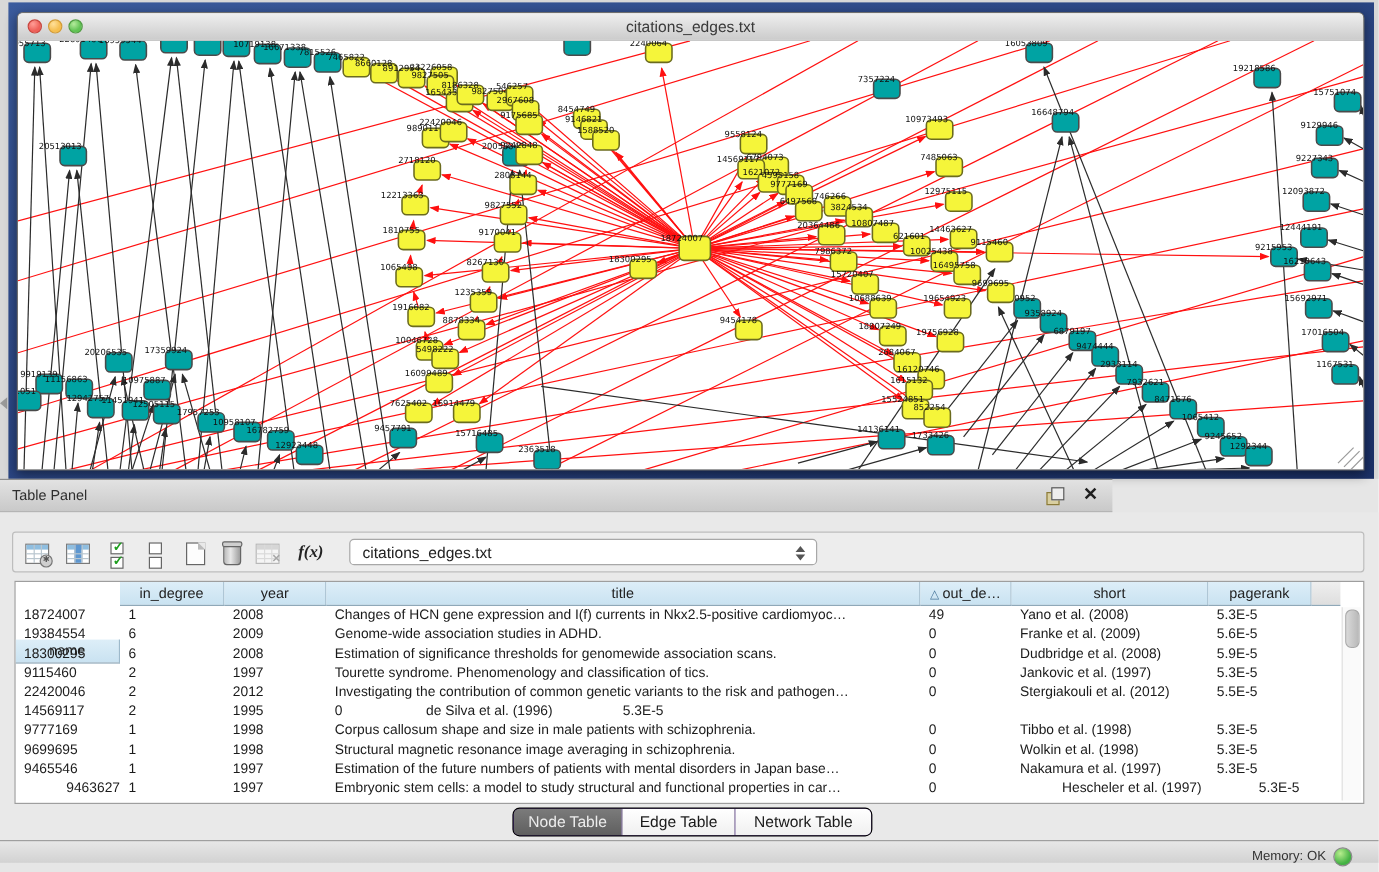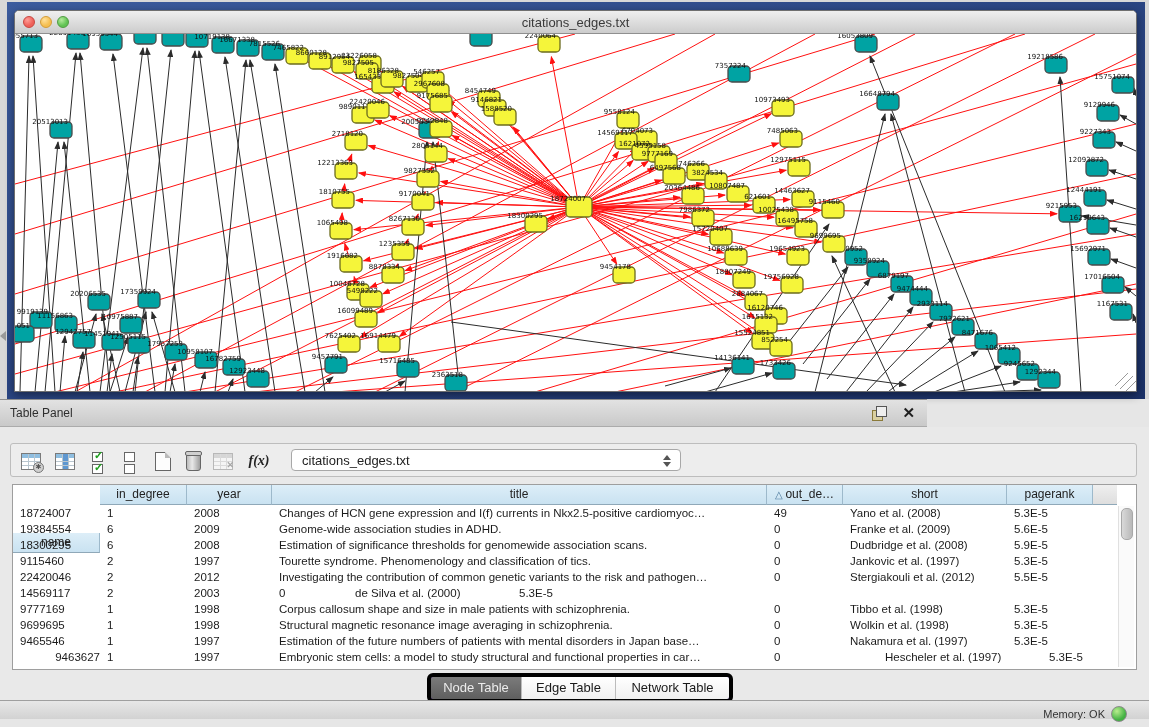--- a/index.html
+++ b/index.html
@@ -55,21 +55,21 @@
   .th-filler{flex:1;background:linear-gradient(#EFEFEF,#DEDEDE);border-bottom:1px solid #8fa8b8;}
   .tbody{position:absolute;left:0;top:20px;width:1104px;}
   .tr{display:flex;height:16px;cursor:default;}
   .td{box-sizing:border-box;height:16px;padding-left:7px;font-size:11.5px;line-height:16px;
     color:#1b1b1b;overflow:hidden;white-space:nowrap;}
   .vscroll{position:absolute;right:2px;top:21px;width:15px;bottom:2px;
     background:#FAFAFA;border-left:1px solid #e0e0e0;}
   .vthumb{position:absolute;left:2px;top:2px;width:10px;height:30px;border-radius:5px;
     background:linear-gradient(90deg,#d9d9d9,#b9b9b9);border:1px solid #a8a8a8;}
   .tabs{position:absolute;left:427px;top:246px;height:22px;display:flex;
-    border:4px solid #000000;border-radius:6px;overflow:hidden;background:#4c1d95;}
+    border:1px solid #000000;border-radius:6px;overflow:hidden;background:#4c1d95;}
   .tab{box-sizing:border-box;height:22px;font-size:13px;line-height:21px;text-align:center;
     color:#1a1a1a;background:linear-gradient(#ffffff,#f0f0f0);border-right:1px solid #bcbcbc;cursor:pointer;}
   .tab:last-child{border-right:none;}
   .tab.active{background:linear-gradient(#7b7b7b,#5f5f5f);color:#ececec;}
   
   .statusbar{position:absolute;left:0;top:700px;width:1149px;height:19px;box-sizing:border-box;
     background:linear-gradient(#E7E7E7,#D2D2D2);border-top:1px solid #9f9f9f;}
   .mem-label{position:absolute;right:44px;top:7px;font-size:11px;color:#333;}
   .mem-dot{position:absolute;right:22px;top:5px;width:14px;height:14px;border-radius:50%;
     background:radial-gradient(circle at 35% 30%,#b8ee8e,#43b243 65%);border:1px solid #8a8a8a;cursor:pointer;}
@@ -652,23 +652,23 @@
             <div class="td" style="width: 87px; flex: 0 0 87px;">2</div>
             <div class="td" style="width: 85px; flex: 0 0 85px;">2012</div>
             <div class="td" style="width: 495px; flex: 0 0 495px;">Investigating the contribution of common genetic variants to the risk and pathogen…</div>
             <div class="td" style="width: 76px; flex: 0 0 76px;">0</div>
             <div class="td" style="width: 164px; flex: 0 0 164px;">Stergiakouli et al. (2012)</div>
             <div class="td" style="width: 86px; flex: 0 0 86px;">5.5E-5</div>
           </div>
           <div class="tr">
             <div class="td" style="width: 87px; flex: 0 0 87px;">14569117</div>
             <div class="td" style="width: 87px; flex: 0 0 87px;">2</div>
-            <div class="td" style="width: 85px; flex: 0 0 85px;">2003</div>
-            <div class="td" style="width: 76px; flex: 0 0 76px;">0</div>
-            <div class="td" style="width: 164px; flex: 0 0 164px;">de Silva et al. (2000)</div>
+            <div class="td" style="width: 85px; flex: 0 0 85px;">1995</div>
+            <div class="td" style="width: 76px; flex: 0 0 76px;">0</div>
+            <div class="td" style="width: 164px; flex: 0 0 164px;">de Silva et al. (1996)</div>
             <div class="td" style="width: 86px; flex: 0 0 86px;">5.3E-5</div>
           </div>
           <div class="tr">
             <div class="td" style="width: 87px; flex: 0 0 87px;">9777169</div>
             <div class="td" style="width: 87px; flex: 0 0 87px;">1</div>
             <div class="td" style="width: 85px; flex: 0 0 85px;">1998</div>
             <div class="td" style="width: 495px; flex: 0 0 495px;">Corpus callosum shape and size in male patients with schizophrenia.</div>
             <div class="td" style="width: 76px; flex: 0 0 76px;">0</div>
             <div class="td" style="width: 164px; flex: 0 0 164px;">Tibbo et al. (1998)</div>
             <div class="td" style="width: 86px; flex: 0 0 86px;">5.3E-5</div>

